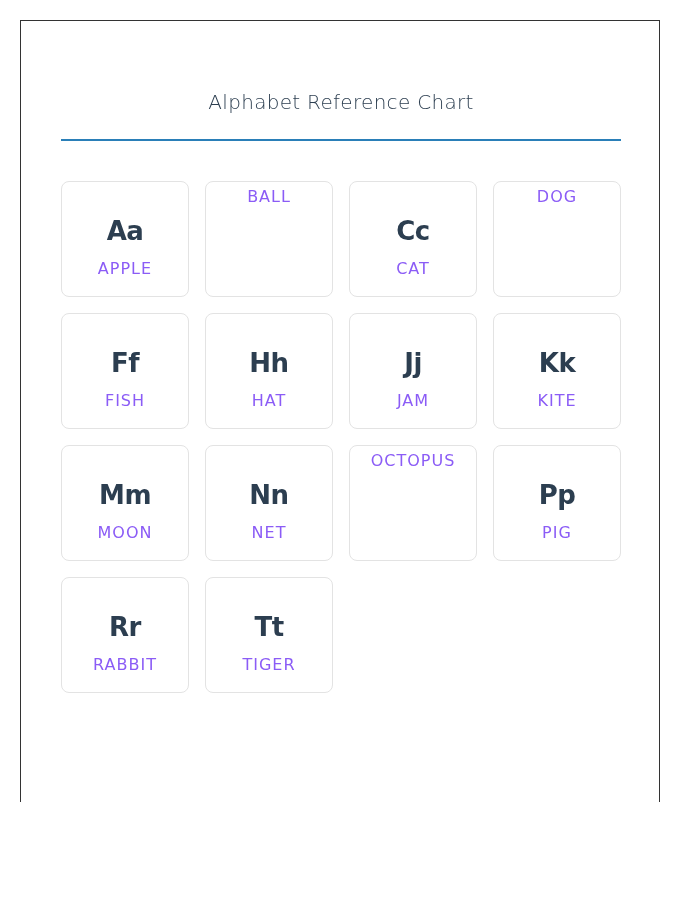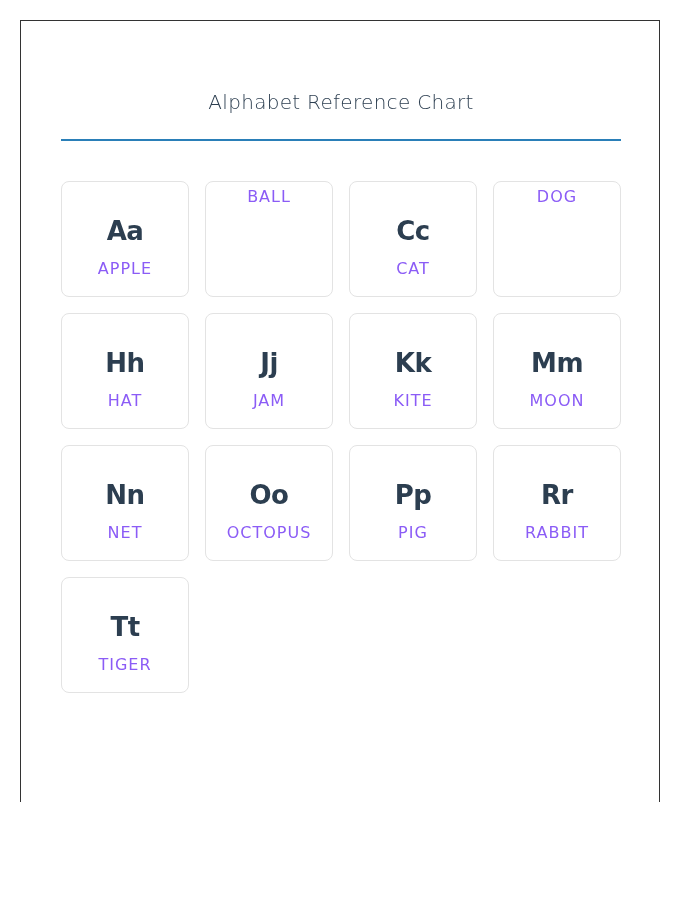--- a/index.html
+++ b/index.html
@@ -110,20 +110,24 @@
         </div>
       <div class="card">
           <span class="letter">Cc</span>
           <span class="word">CAT</span>
         </div>
       <div class="card">
           <span class="word">DOG</span>
         </div>
 
       <div class="card">
+          <span class="letter">Ff</span>
+          <span class="word">FISH</span>
+        </div>
+      <div class="card">
           <span class="letter">Hh</span>
           <span class="word">HAT</span>
         </div>
 
       <div class="card">
           <span class="letter">Jj</span>
           <span class="word">JAM</span>
         </div>
       <div class="card">
           <span class="letter">Kk</span>
@@ -132,21 +136,20 @@
 
       <div class="card">
           <span class="letter">Mm</span>
           <span class="word">MOON</span>
         </div>
       <div class="card">
           <span class="letter">Nn</span>
           <span class="word">NET</span>
         </div>
       <div class="card">
-          <span class="letter">Oo</span>
           <span class="word">OCTOPUS</span>
         </div>
       <div class="card">
           <span class="letter">Pp</span>
           <span class="word">PIG</span>
         </div>
 
       <div class="card">
           <span class="letter">Rr</span>
           <span class="word">RABBIT</span>

